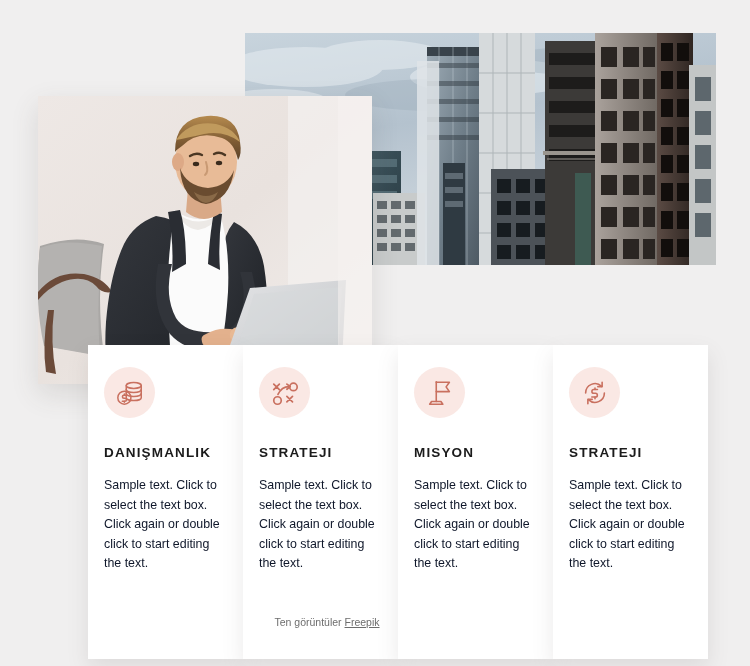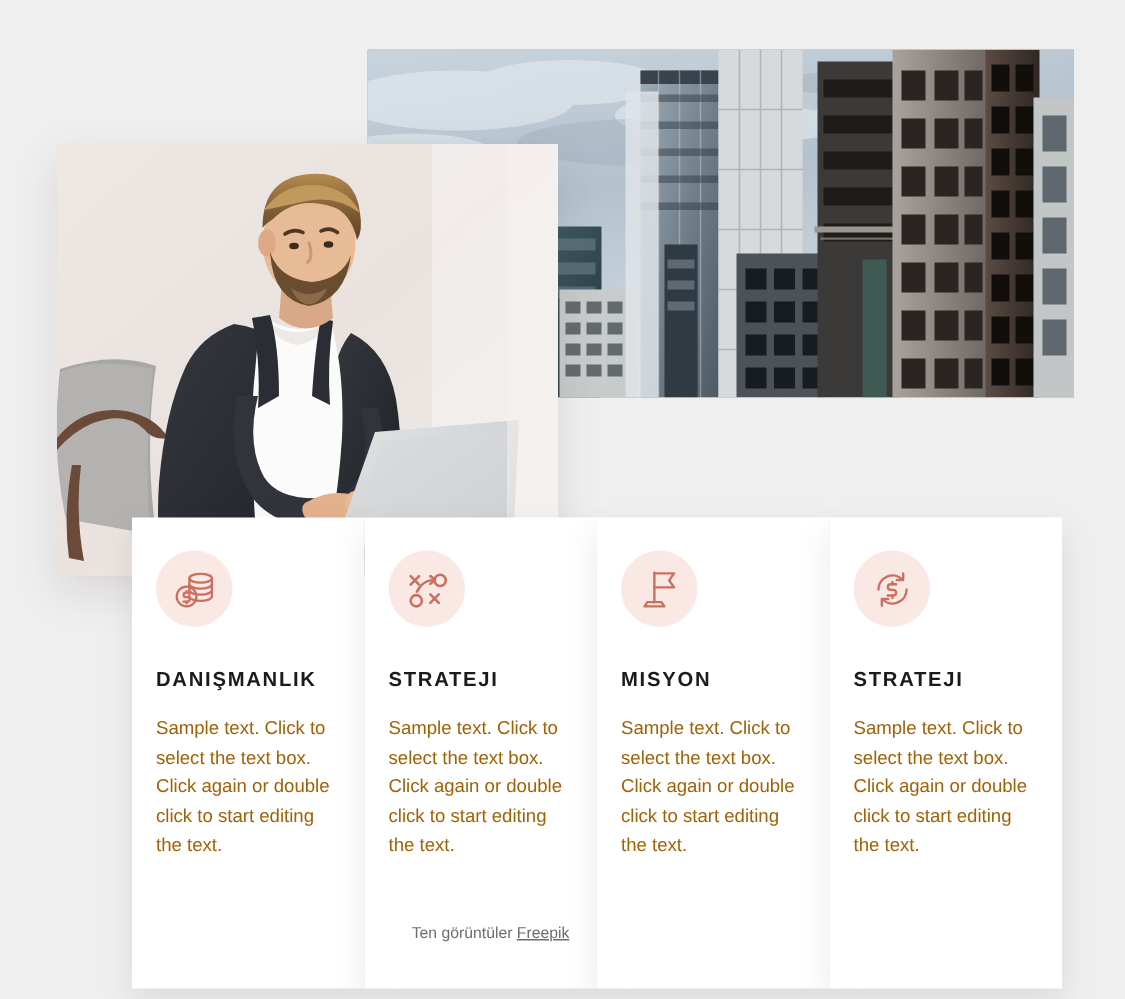--- a/index.html
+++ b/index.html
@@ -68,21 +68,21 @@
     font-weight: bold;
     letter-spacing: 1.15px;
     color: #1b1b1b;
     margin-bottom: 16px;
     white-space: nowrap;
   }
 
   .card-body {
     font-size: 12.4px;
     line-height: 19.5px;
-    color: #a16207;
+    color: #0f172a;
   }
 
   
   .footer {
     position: absolute;
     left: 0; top: 616px;
     width: 654px;
     text-align: center;
     font-size: 10.5px;
     color: #6d6d6d;

